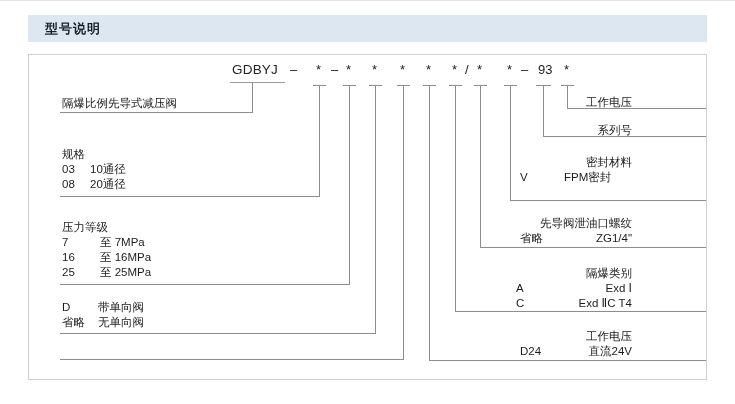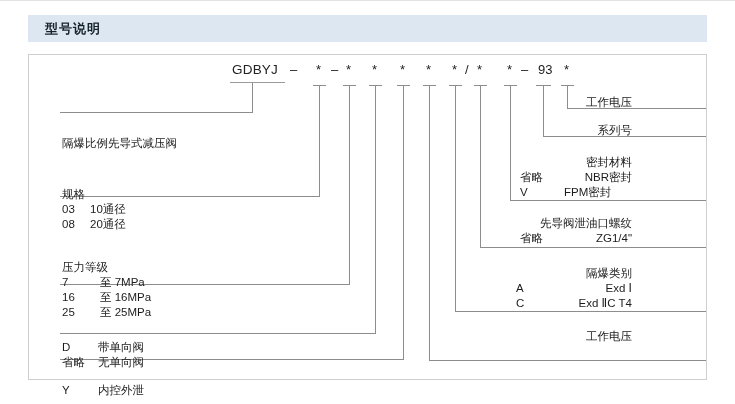--- a/index.html
+++ b/index.html
@@ -46,21 +46,20 @@
     font-size:13.5px;letter-spacing:0.2px;
   }
   
   .label-left{
     position:absolute;
     font-size:11.5px;
     line-height:15px;
     color:#1c1c1c;
     white-space:nowrap;
     text-align:left;
-    margin-top:40px;
   }
   .label-right{
     position:absolute;
     font-size:11.5px;
     line-height:15px;
     color:#1c1c1c;
     white-space:nowrap;
     text-align:right;
   }
   .lrow{display:block;}
@@ -187,46 +186,43 @@
     <span class="lrow"><span class="k" style="width:38px;">7</span><span class="v">至 7MPa</span></span>
     <span class="lrow"><span class="k" style="width:38px;">16</span><span class="v">至 16MPa</span></span>
     <span class="lrow"><span class="k" style="width:38px;">25</span><span class="v">至 25MPa</span></span>
   </div>
 
   <div class="label-left" style="left:62px;top:300px;">
     <span class="lrow"><span class="k" style="width:36px;">D</span><span class="v">带单向阀</span></span>
     <span class="lrow"><span class="k" style="width:36px;">省略</span><span class="v">无单向阀</span></span>
   </div>
 
-  <div class="label-left" style="left:62px;top:343px;">
-    <span class="lrow"><span class="k" style="width:36px;">Y</span><span class="v">内控外泄</span></span>
-  </div>
 
   <div class="label-right" style="right:30px;top:95px;">
     <span class="lrow"><span class="v">工作电压</span></span>
   </div>
 
   <div class="label-right" style="right:30px;top:123px;">
     <span class="lrow"><span class="v">系列号</span></span>
   </div>
 
   <div class="label-right" style="right:30px;top:155px;">
     <span class="lrow"><span class="v">密封材料</span></span>
-    <span class="lrow"><span class="k" style="width:44px;text-align:left;">省略</span><span class="v" style="width:68px;text-align:right;">NBR密封</span></span>
     <span class="lrow"><span class="k" style="width:44px;text-align:left;">V</span><span class="v" style="width:68px;text-align:left;">FPM密封</span></span>
   </div>
 
   <div class="label-right" style="right:30px;top:216px;">
     <span class="lrow"><span class="v">先导阀泄油口螺纹</span></span>
     <span class="lrow"><span class="k" style="width:54px;text-align:left;">省略</span><span class="v" style="width:58px;text-align:right;">ZG1/4"</span></span>
   </div>
 
   <div class="label-right" style="right:30px;top:266px;">
     <span class="lrow"><span class="v">隔爆类别</span></span>
     <span class="lrow"><span class="k" style="width:52px;text-align:left;">A</span><span class="v" style="width:64px;text-align:right;">Exd Ⅰ</span></span>
     <span class="lrow"><span class="k" style="width:22px;text-align:left;">C</span><span class="v" style="width:94px;text-align:right;">Exd ⅡC T4</span></span>
   </div>
 
   <div class="label-right" style="right:30px;top:329px;">
     <span class="lrow"><span class="v">工作电压</span></span>
+    <span class="lrow"><span class="k" style="width:46px;text-align:left;">D24</span><span class="v" style="width:66px;text-align:right;">直流24V</span></span>
   </div>
 
 </div>
 
 </body></html>

